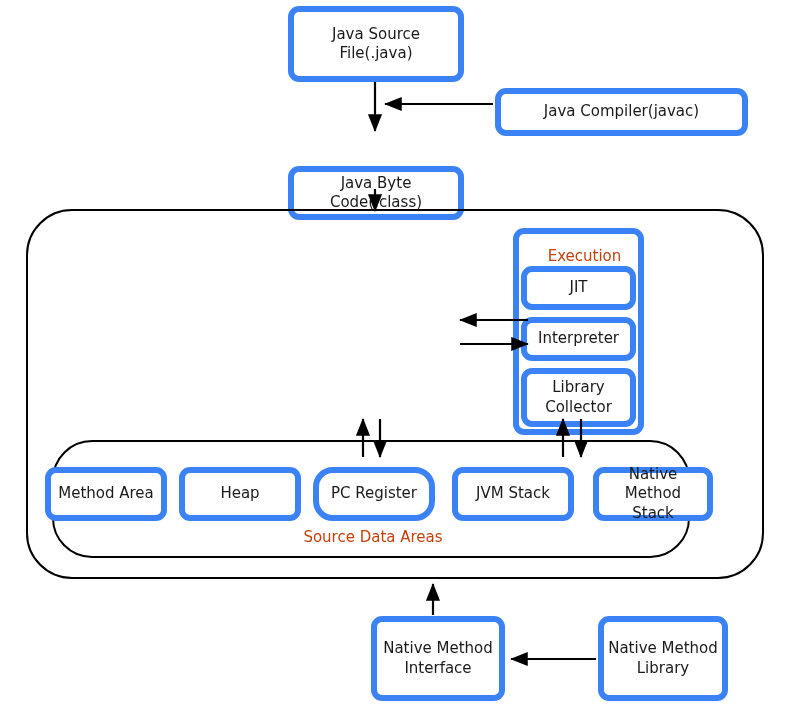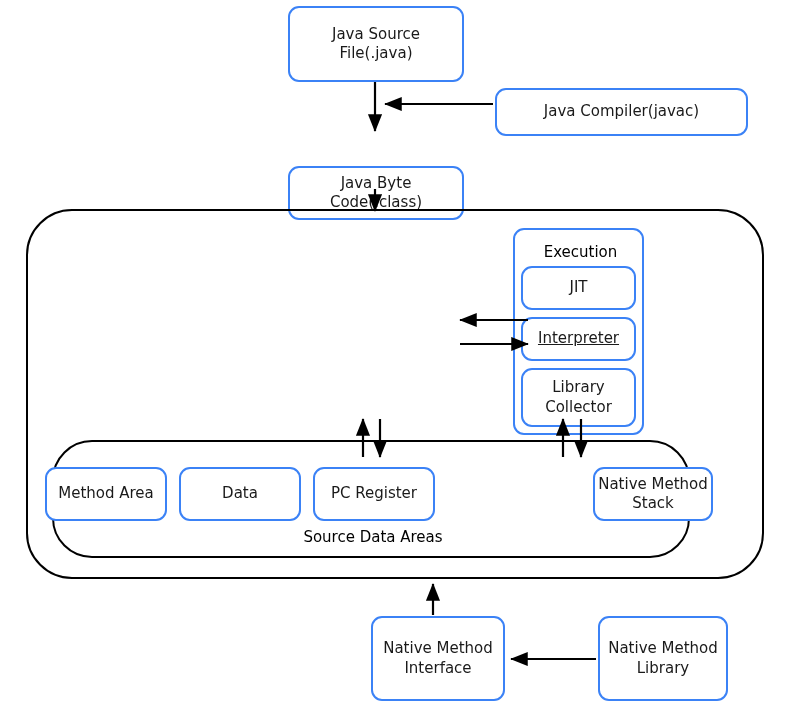--- a/index.html
+++ b/index.html
@@ -24,38 +24,38 @@
     display: flex;
     align-items: center;
     justify-content: center;
     text-align: center;
     color: #1a1a1a;
     line-height: 1.28;
     white-space: pre-line;
     background: #ffffff;
   }
   .blue-box {
-    border: 2px solid #3b82f6;
+    border: 6px solid #3b82f6;
     border-radius: 11px;
     font-size: 15px;
   }
   .black-box {
     border: 2px solid #000000;
     border-radius: 46px;
     background: transparent;
   }
   .black-box-inner {
     border: 2px solid #000000;
     border-radius: 40px;
     background: transparent;
   }
   .label-plain {
     position: absolute;
     font-size: 15px;
-    color: #000000;
+    color: #c2410c;
     text-align: center;
     line-height: 1.28;
   }
   .transparent-fill { background: transparent; }
   svg.overlay {
     position: absolute;
     left: 0;
     top: 0;
     width: 794px;
     height: 722px;
@@ -77,35 +77,36 @@
 
   <div class="node black-box transparent-fill" style="left:26px; top:209px; width:738px; height:370px;"></div>
 
 
   <div class="node blue-box transparent-fill" style="left:513px; top:228px; width:131px; height:207px; display:block;">
     <div class="label-plain" style="left:0; top:13px; width:131px;">Execution</div>
   </div>
 
   <div class="node blue-box" style="left:521px; top:266px; width:115px; height:44px;text-align:center;">JIT</div>
 
-  <div class="node blue-box" style="left:521px; top:317px; width:115px; height:44px;text-decoration:underline;">Interpreter</div>
+  <div class="node blue-box" style="left:521px; top:317px; width:115px; height:44px;">Interpreter</div>
 
   <div class="node blue-box" style="left:521px; top:368px; width:115px; height:59px;">Library
 Collector</div>
 
   <div class="node black-box-inner transparent-fill" style="left:52px; top:440px; width:638px; height:118px; display:block;">
     <div class="label-plain" style="left:0; top:86px; width:638px;">Source Data Areas</div>
   </div>
 
   <div class="node blue-box" style="left:45px; top:467px; width:122px; height:54px;">Method Area</div>
 
-  <div class="node blue-box" style="left:179px; top:467px; width:122px; height:54px;">Data</div>
+  <div class="node blue-box" style="left:179px; top:467px; width:122px; height:54px;">Heap</div>
 
-  <div class="node blue-box" style="left:313px; top:467px; width:122px; height:54px;">PC Register</div>
+  <div class="node blue-box" style="left:313px; top:467px; width:122px; height:54px;border-radius:20px;">PC Register</div>
 
+  <div class="node blue-box" style="left:452px; top:467px; width:122px; height:54px;">JVM Stack</div>
 
   <div class="node blue-box" style="left:593px; top:467px; width:120px; height:54px;">Native Method
 Stack</div>
 
   <div class="node blue-box" style="left:371px; top:616px; width:134px; height:85px;">Native Method
 Interface</div>
 
   <div class="node blue-box" style="left:598px; top:616px; width:130px; height:85px;">Native Method
 Library</div>
 

